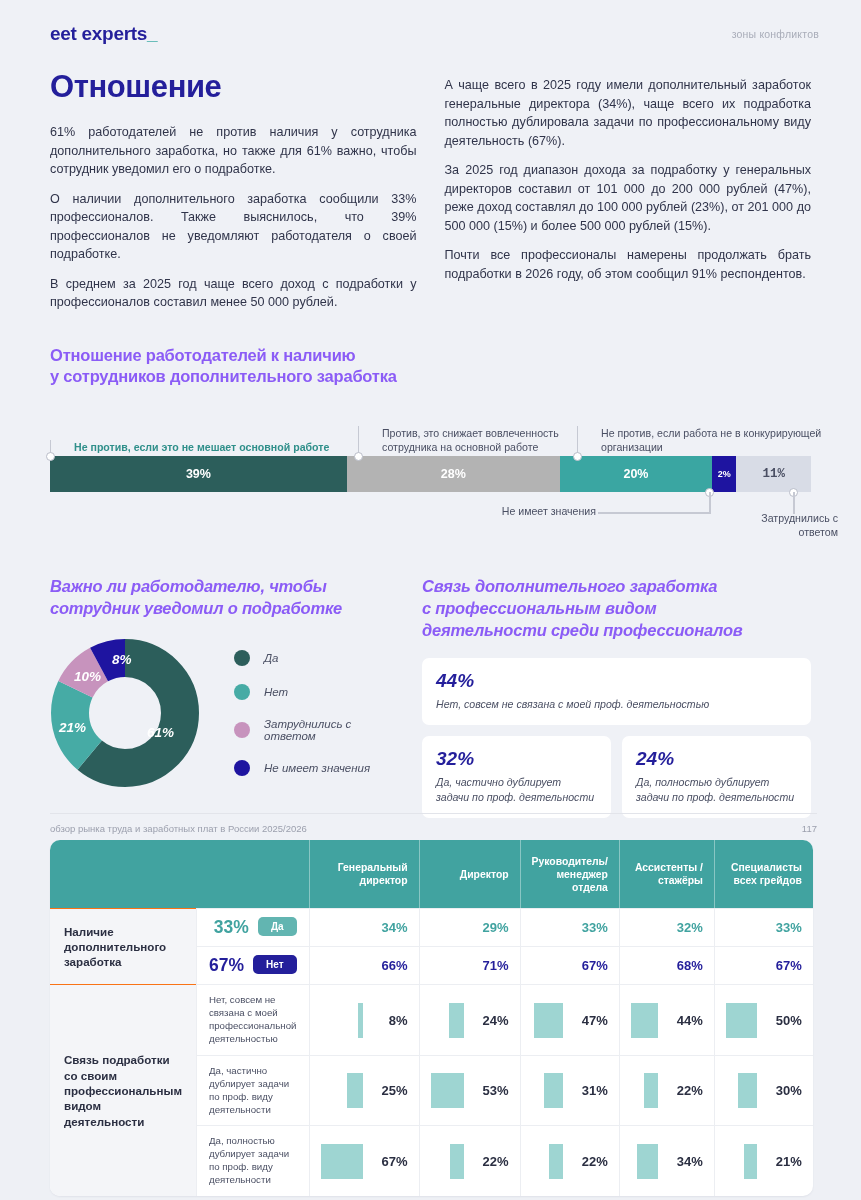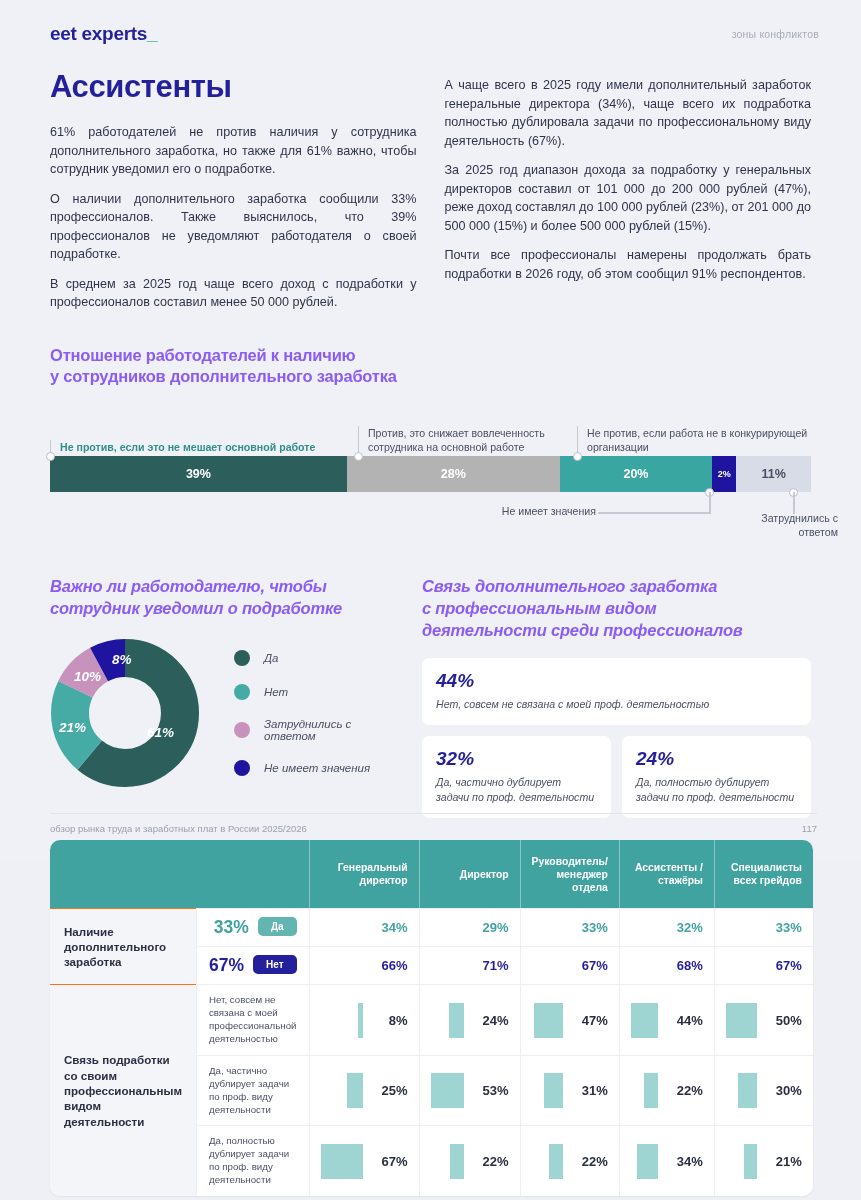--- a/index.html
+++ b/index.html
@@ -47,21 +47,21 @@
   h2.sec {
     font-size: 16.5px; color: #8b5cf6; font-weight: bold;
     line-height: 1.33; letter-spacing: -0.2px;
   }
   
   .barblock { padding: 22px 18px 0 18px; }
   .bar-callouts { position: relative; height: 52px; margin-top: 16px; }
   .callout {
     position: absolute; bottom: 0;
     border-left: 1px solid #c6c9d3;
-    padding-left: 9px; padding-bottom: 2px;
+    padding-left: 23px; padding-bottom: 2px;
   }
   .callout .ctext { font-size: 10.6px; line-height: 1.33; color: #4a4f63; }
   .callout.teal .ctext { color: #2f8f8a; font-weight: bold; }
   .dot {
     position: absolute; width: 9px; height: 9px; border-radius: 50%;
     background: #fff; border: 1.5px solid #b9bdc9;
     left: -5px; bottom: -5px;
   }
   .stacked {
     display: flex; height: 36px; width: 100%;
@@ -177,21 +177,21 @@
 
   <div class="topbar">
     <div class="brand">
       <span>eet experts</span><span class="cursor">_</span>
     </div>
     <div class="topbar-tag">зоны конфликтов</div>
   </div>
 
   <div class="intro">
     <div class="intro-col left">
-      <h1 class="title">Ассистенты</h1>
+      <h1 class="title">Отношение</h1>
       <p>61% работодателей не против наличия у сотрудника дополнительного заработка, но также для 61% важно, чтобы сотрудник уведомил его о подработке.</p>
       <p>О наличии дополнительного заработка сообщили 33% профессионалов. Также выяснилось, что 39% профессионалов не уведомляют работодателя о своей подработке.</p>
       <p>В среднем за 2025 год чаще всего доход с подработки у профессионалов составил менее 50 000 рублей.</p>
     </div>
     <div class="intro-col right">
       <p>А чаще всего в 2025 году имели дополнительный заработок генеральные директора (34%), чаще всего их подработка полностью дублировала задачи по профессиональному виду деятельность (67%).</p>
       <p>За 2025 год диапазон дохода за подработку у генеральных директоров составил от 101 000 до 200 000 рублей (47%), реже доход составлял до 100 000 рублей (23%), от 201 000 до 500 000 (15%) и более 500 000 рублей (15%).</p>
       <p>Почти все профессионалы намерены продолжать брать подработки в 2026 году, об этом сообщил 91% респондентов.</p>
     </div>
   </div>
@@ -215,21 +215,21 @@
         <span class="dot"></span>
         <div class="ctext">Не против, если работа не в конкурирующей организации</div>
       </div>
     </div>
 
     <div class="stacked">
       <div class="seg" style="width:39%;  background:#2c5e5b;">39%</div>
       <div class="seg" style="width:28%;  background:#b3b3b3;">28%</div>
       <div class="seg" style="width:20%;  background:#3aa6a2;">20%</div>
       <div class="seg" style="width:3.2%; background:#1e14a0; font-size:9px;">2%</div>
-      <div class="seg" style="width:9.8%; background:#d8dce6; color:#4a4f63;">11%</div>
+      <div class="seg" style="width:9.8%; background:#d8dce6; color:#4a4f63;font-family:Liberation Mono, monospace;">11%</div>
     </div>
 
     <div class="below-callouts">
       <div class="dot2" style="left:655px; top:-4px;"></div>
       <div class="leadline" style="left:659px; top:0px; width:1.5px; height:21px;"></div>
       <div class="leadline" style="left:548px; top:20px; width:113px; height:1.5px;"></div>
       <div class="bc" style="left:414px; top:13px; width:132px; text-align:right;">Не имеет значения</div>
 
       <div class="dot2" style="left:739px; top:-4px;"></div>
       <div class="leadline" style="left:743px; top:0px; width:1.5px; height:22px;"></div>

